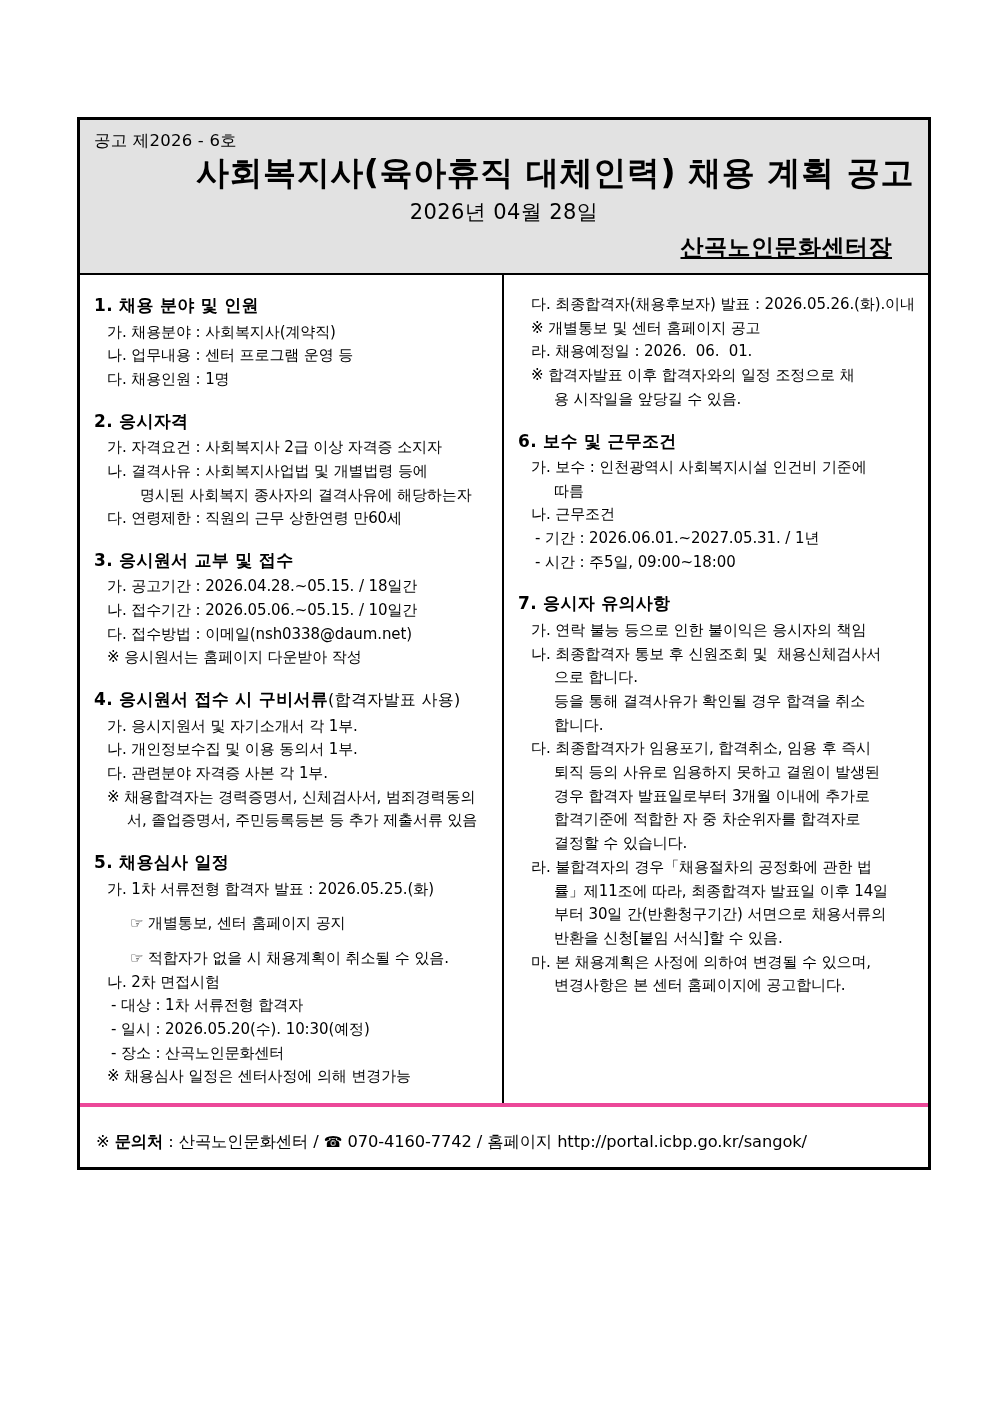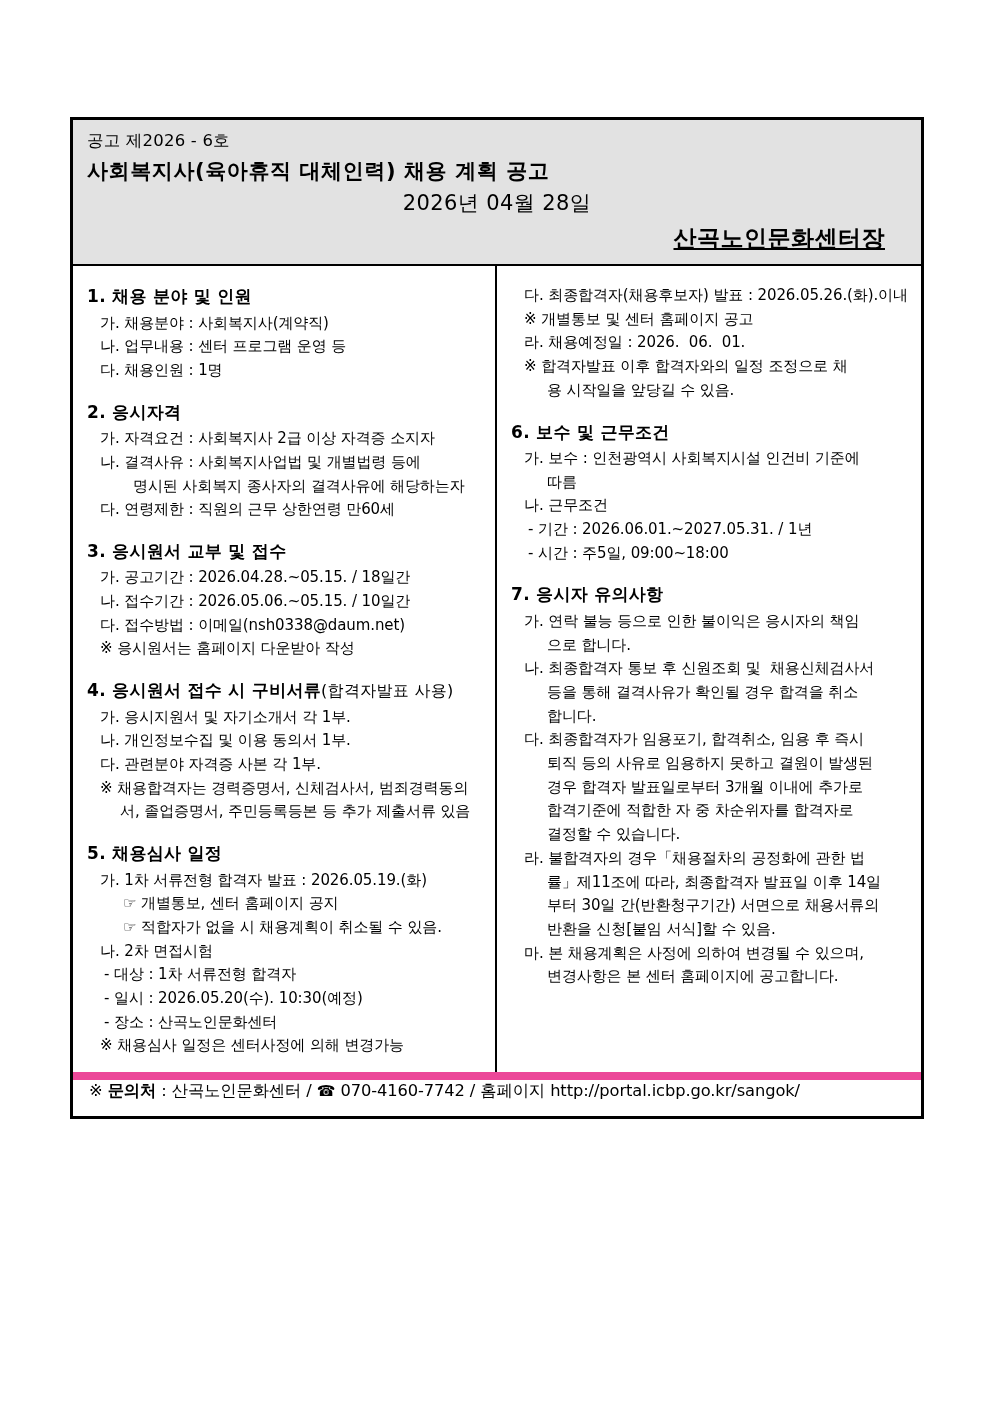--- a/index.html
+++ b/index.html
@@ -12,46 +12,46 @@
     width: 992px;
     height: 1403px;
     font-family: "DejaVu Sans", "Liberation Sans", sans-serif;
     color: #000000;
     position: relative;
     overflow: hidden;
   }
 
   .page {
     position: absolute;
-    left: 70px;
+    left: 77px;
     top: 117px;
     width: 854px;
     border: 3px solid #000000;
     box-sizing: border-box;
     background: #ffffff;
   }
 
   
   .header {
     background: #e2e2e2;
     border-bottom: 2px solid #000000;
     padding: 10px 14px 12px 14px;
     box-sizing: border-box;
   }
   .doc-number {
     font-size: 16.5px;
     line-height: 1.35;
     letter-spacing: .2px;
   }
   .doc-title {
-    text-align: left;
-    font-size: 21px;
+    text-align: right;
+    font-size: 33px;
     font-weight: bold;
     letter-spacing: .6px;
-    margin-top: 6px;
+    margin-top: 0;
     line-height: 1.25;
   }
   .doc-date {
     text-align: center;
     font-size: 21px;
     margin-top: 4px;
     letter-spacing: .4px;
   }
   .doc-issuer {
     text-align: right;
@@ -99,29 +99,29 @@
   .line {
     font-size: 15px;
     line-height: 1.58;
     letter-spacing: -0.1px;
     white-space: pre-wrap;
   }
   
   .ind-1 { padding-left: 13px; }
   .ind-cont { padding-left: 46px; }                    
   .ind-cont-r { padding-left: 36px; }
-  .ind-bullet { padding-left: 36px; }                  
+  .ind-bullet { padding-left: 36px; margin-top: 11px; }                  
   .ind-dash { padding-left: 17px; }                    
   .ind-note { padding-left: 13px; }                    
   .ind-note-cont { padding-left: 33px; }
 
   
   .footer {
-    border-top: 8px solid #ec4899;
-    padding: 0 14px 13px 16px;
+    border-top: 4px solid #ec4899;
+    padding: 24px 14px 13px 16px;
     font-size: 16.3px;
     letter-spacing: -0.1px;
     line-height: 1.4;
   }
   .footer b { font-weight: bold; }
   .tel-icon { font-size: 15px; }
 </style>
 </head>
 <body>
 
@@ -165,21 +165,21 @@
         <div class="sec-title"><span>4. 응시원서 접수 시 구비서류</span><span class="note-normal">(합격자발표 사용)</span></div>
         <div class="line ind-1">가. 응시지원서 및 자기소개서 각 1부.</div>
         <div class="line ind-1">나. 개인정보수집 및 이용 동의서 1부.</div>
         <div class="line ind-1">다. 관련분야 자격증 사본 각 1부.</div>
         <div class="line ind-note">※ 채용합격자는 경력증명서, 신체검사서, 범죄경력동의</div>
         <div class="line ind-note-cont">서, 졸업증명서, 주민등록등본 등 추가 제출서류 있음</div>
       </div>
 
       <div class="section">
         <div class="sec-title">5. 채용심사 일정</div>
-        <div class="line ind-1">가. 1차 서류전형 합격자 발표 : 2026.05.19.(화)</div>
+        <div class="line ind-1">가. 1차 서류전형 합격자 발표 : 2026.05.25.(화)</div>
         <div class="line ind-bullet">☞ 개별통보, 센터 홈페이지 공지</div>
         <div class="line ind-bullet">☞ 적합자가 없을 시 채용계획이 취소될 수 있음.</div>
         <div class="line ind-1">나. 2차 면접시험</div>
         <div class="line ind-dash">- 대상 : 1차 서류전형 합격자</div>
         <div class="line ind-dash">- 일시 : 2026.05.20(수). 10:30(예정)</div>
         <div class="line ind-dash">- 장소 : 산곡노인문화센터</div>
         <div class="line ind-note">※ 채용심사 일정은 센터사정에 의해 변경가능</div>
       </div>
 
     </div>
@@ -200,23 +200,23 @@
         <div class="line ind-cont-r">따름</div>
         <div class="line ind-1">나. 근무조건</div>
         <div class="line ind-dash">- 기간 : 2026.06.01.~2027.05.31. / 1년</div>
         <div class="line ind-dash">- 시간 : 주5일, 09:00~18:00</div>
       </div>
 
       <div class="section">
         <div class="sec-title">7. 응시자 유의사항</div>
 
         <div class="line ind-1">가. 연락 불능 등으로 인한 불이익은 응시자의 책임</div>
+        <div class="line ind-1">나. 최종합격자 통보 후 신원조회 및  채용신체검사서</div>
+
         <div class="line ind-cont-r">으로 합니다.</div>
-
-        <div class="line ind-1">나. 최종합격자 통보 후 신원조회 및  채용신체검사서</div>
         <div class="line ind-cont-r">등을 통해 결격사유가 확인될 경우 합격을 취소</div>
         <div class="line ind-cont-r">합니다.</div>
 
         <div class="line ind-1">다. 최종합격자가 임용포기, 합격취소, 임용 후 즉시</div>
         <div class="line ind-cont-r">퇴직 등의 사유로 임용하지 못하고 결원이 발생된</div>
         <div class="line ind-cont-r">경우 합격자 발표일로부터 3개월 이내에 추가로</div>
         <div class="line ind-cont-r">합격기준에 적합한 자 중 차순위자를 합격자로</div>
         <div class="line ind-cont-r">결정할 수 있습니다.</div>
 
         <div class="line ind-1">라. 불합격자의 경우「채용절차의 공정화에 관한 법</div>

